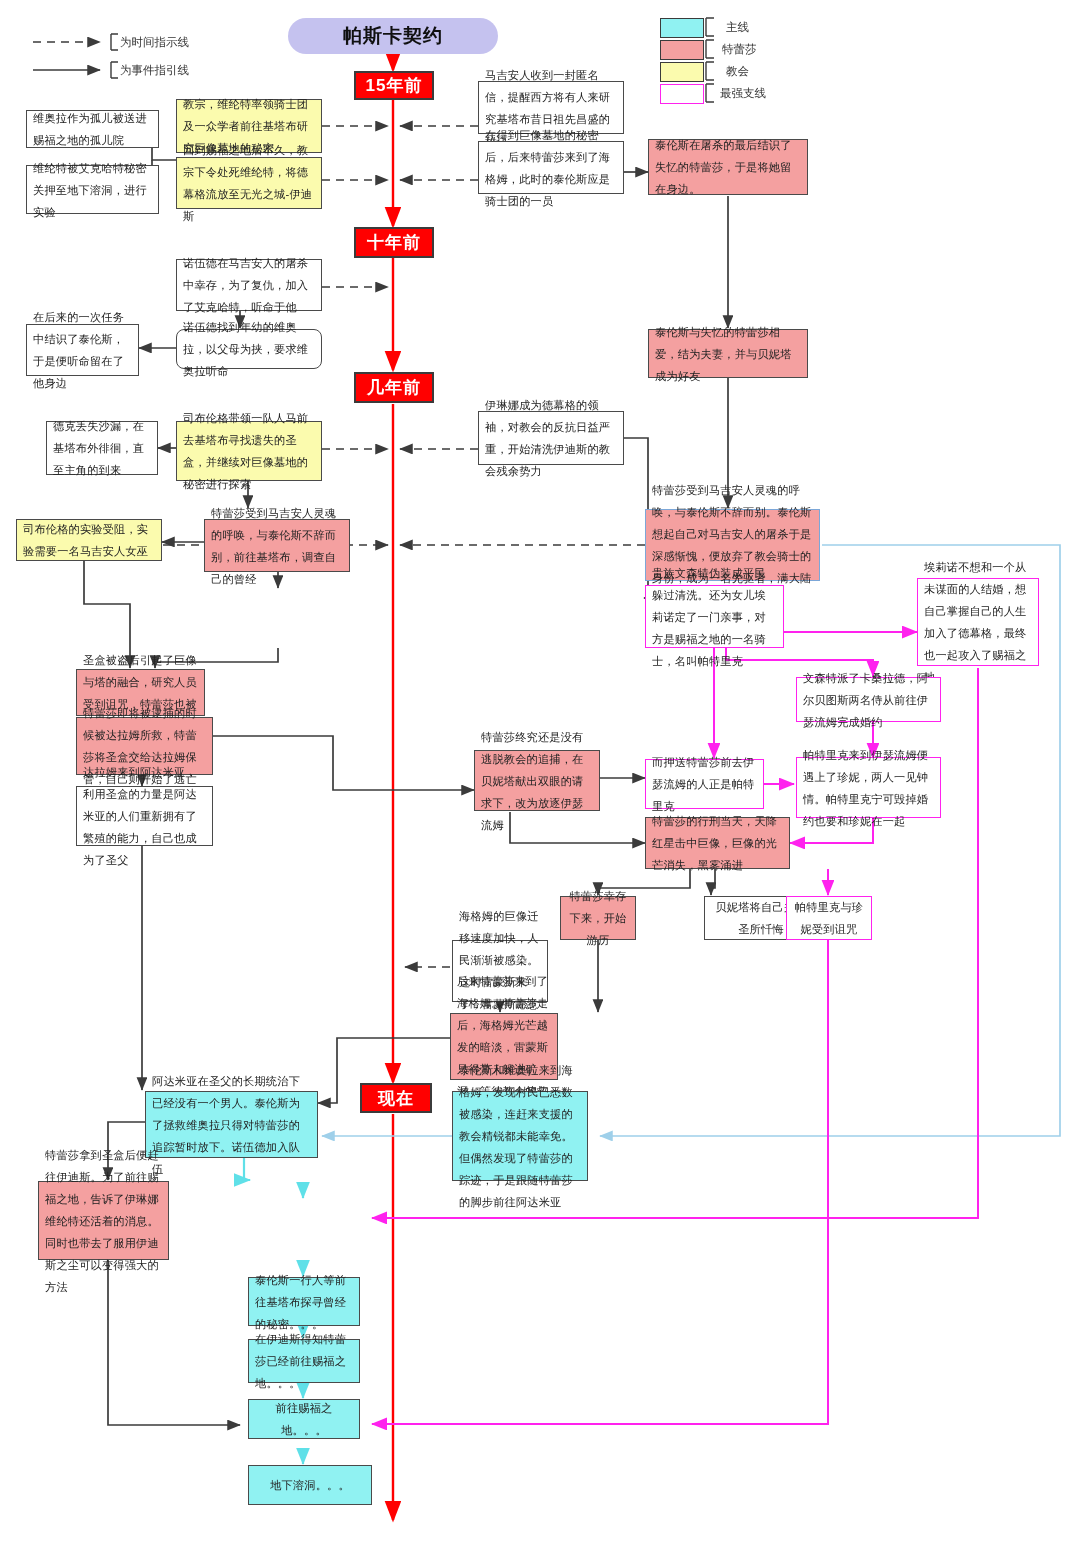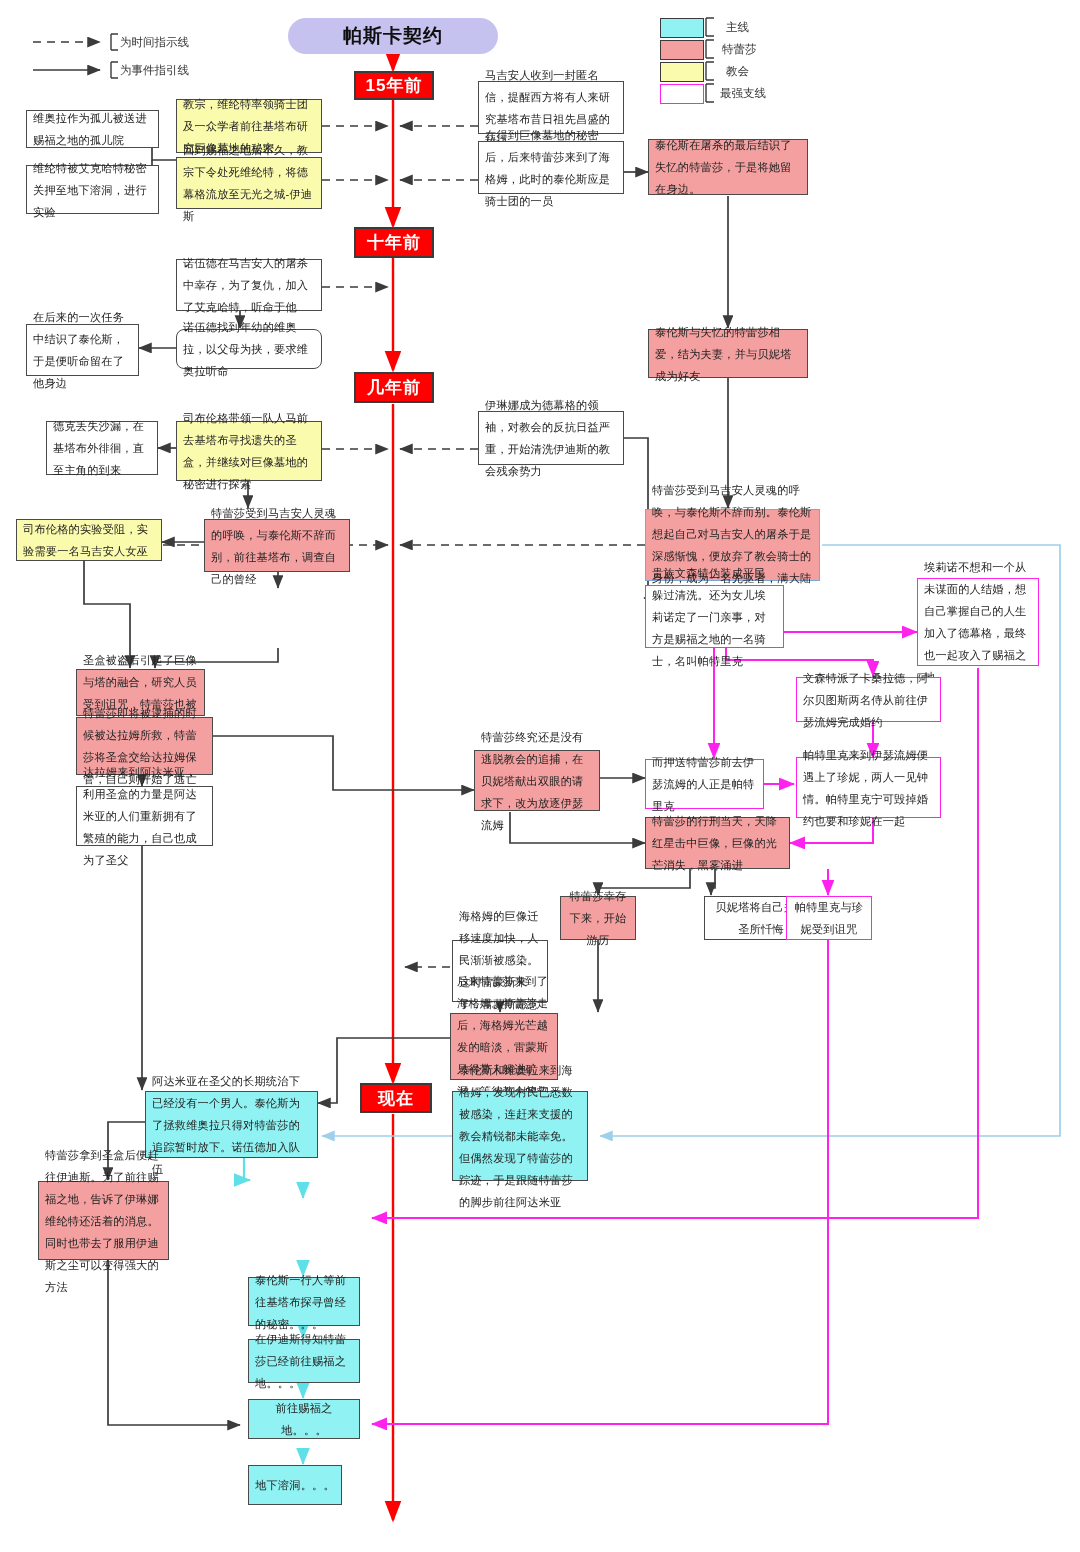--- a/index.html
+++ b/index.html
@@ -303,17 +303,17 @@
 
   <div class="node cyan" style="left:248px;top:1277px;width:112px;height:49px;">
       <span>泰伦斯一行人等前往基塔布探寻曾经的秘密。。。</span>
     </div>
   <div class="node cyan" style="left:248px;top:1339px;width:112px;height:44px;">
       <span>在伊迪斯得知特蕾莎已经前往赐福之地。。。</span>
     </div>
   <div class="node cyan ctr" style="left:248px;top:1399px;width:112px;height:40px;">
       <span>前往赐福之地。。。</span>
     </div>
-  <div class="node cyan ctr" style="left:248px;top:1465px;width:94px;height:40px;">
+  <div class="node cyan ctr" style="left:248px;top:1465px;width:124px;height:40px;">
       <span>地下溶洞。。。</span>
     </div>
 
 </div>
 
 </body></html>

